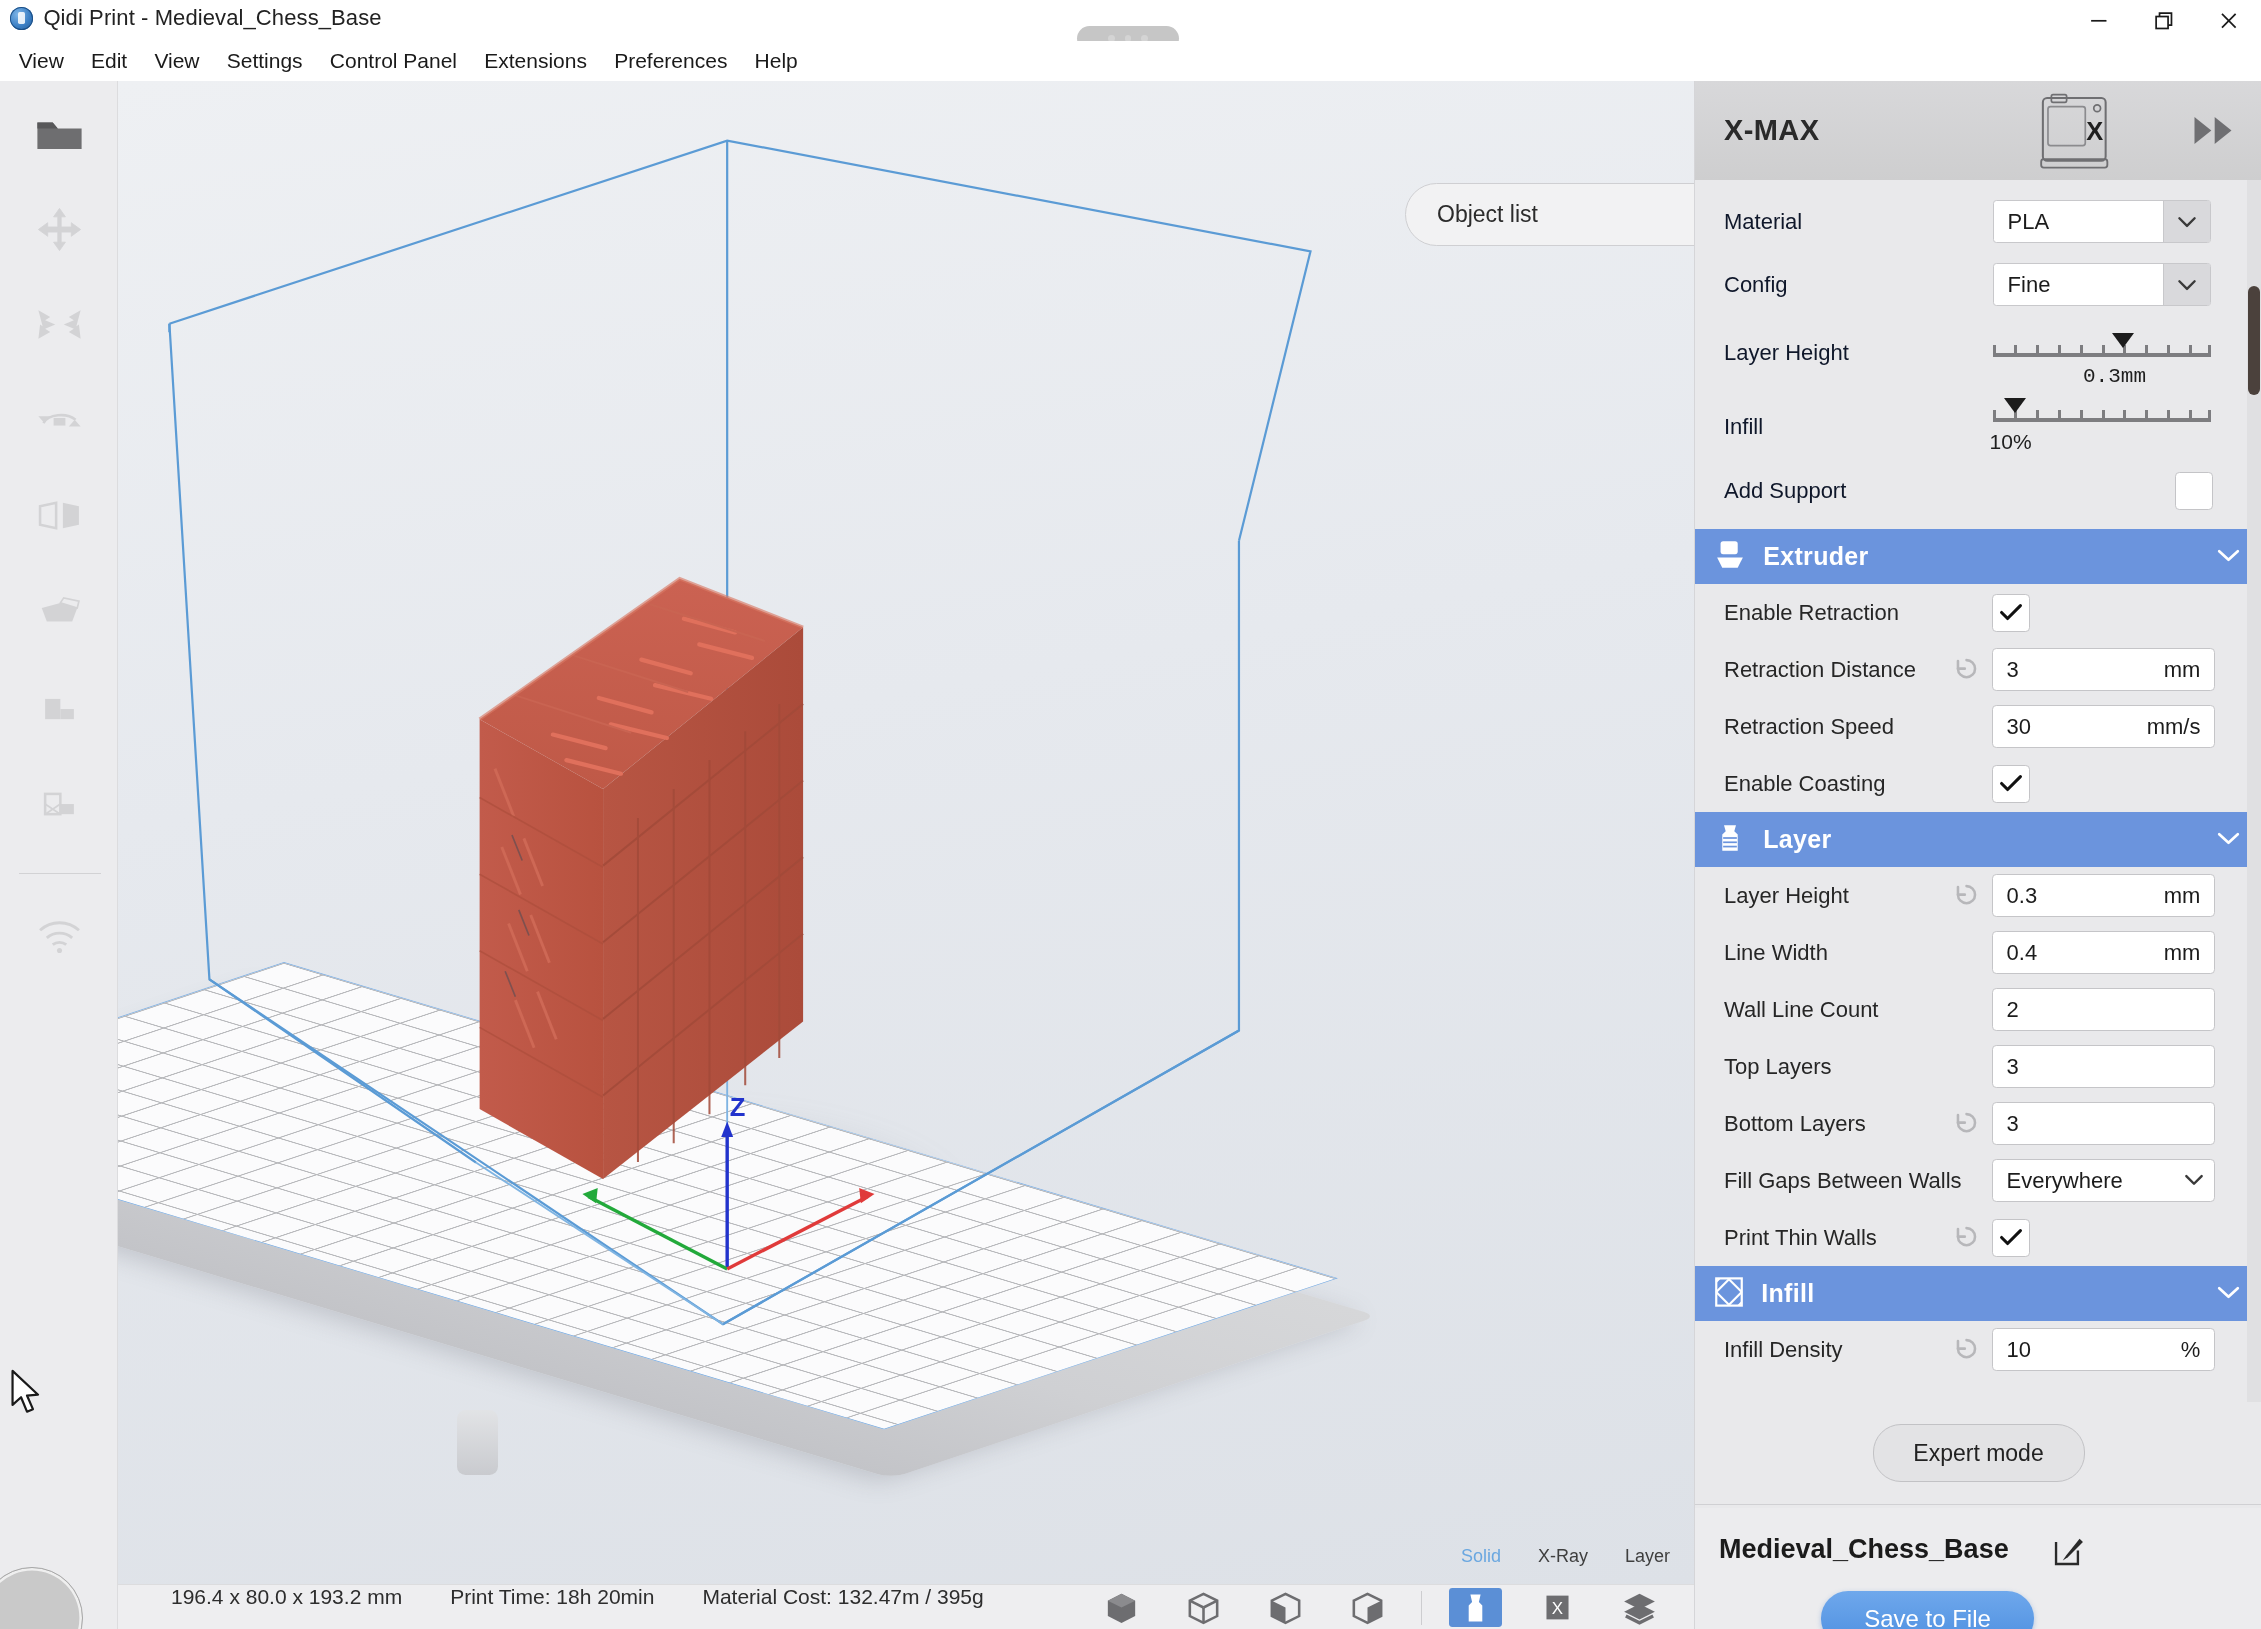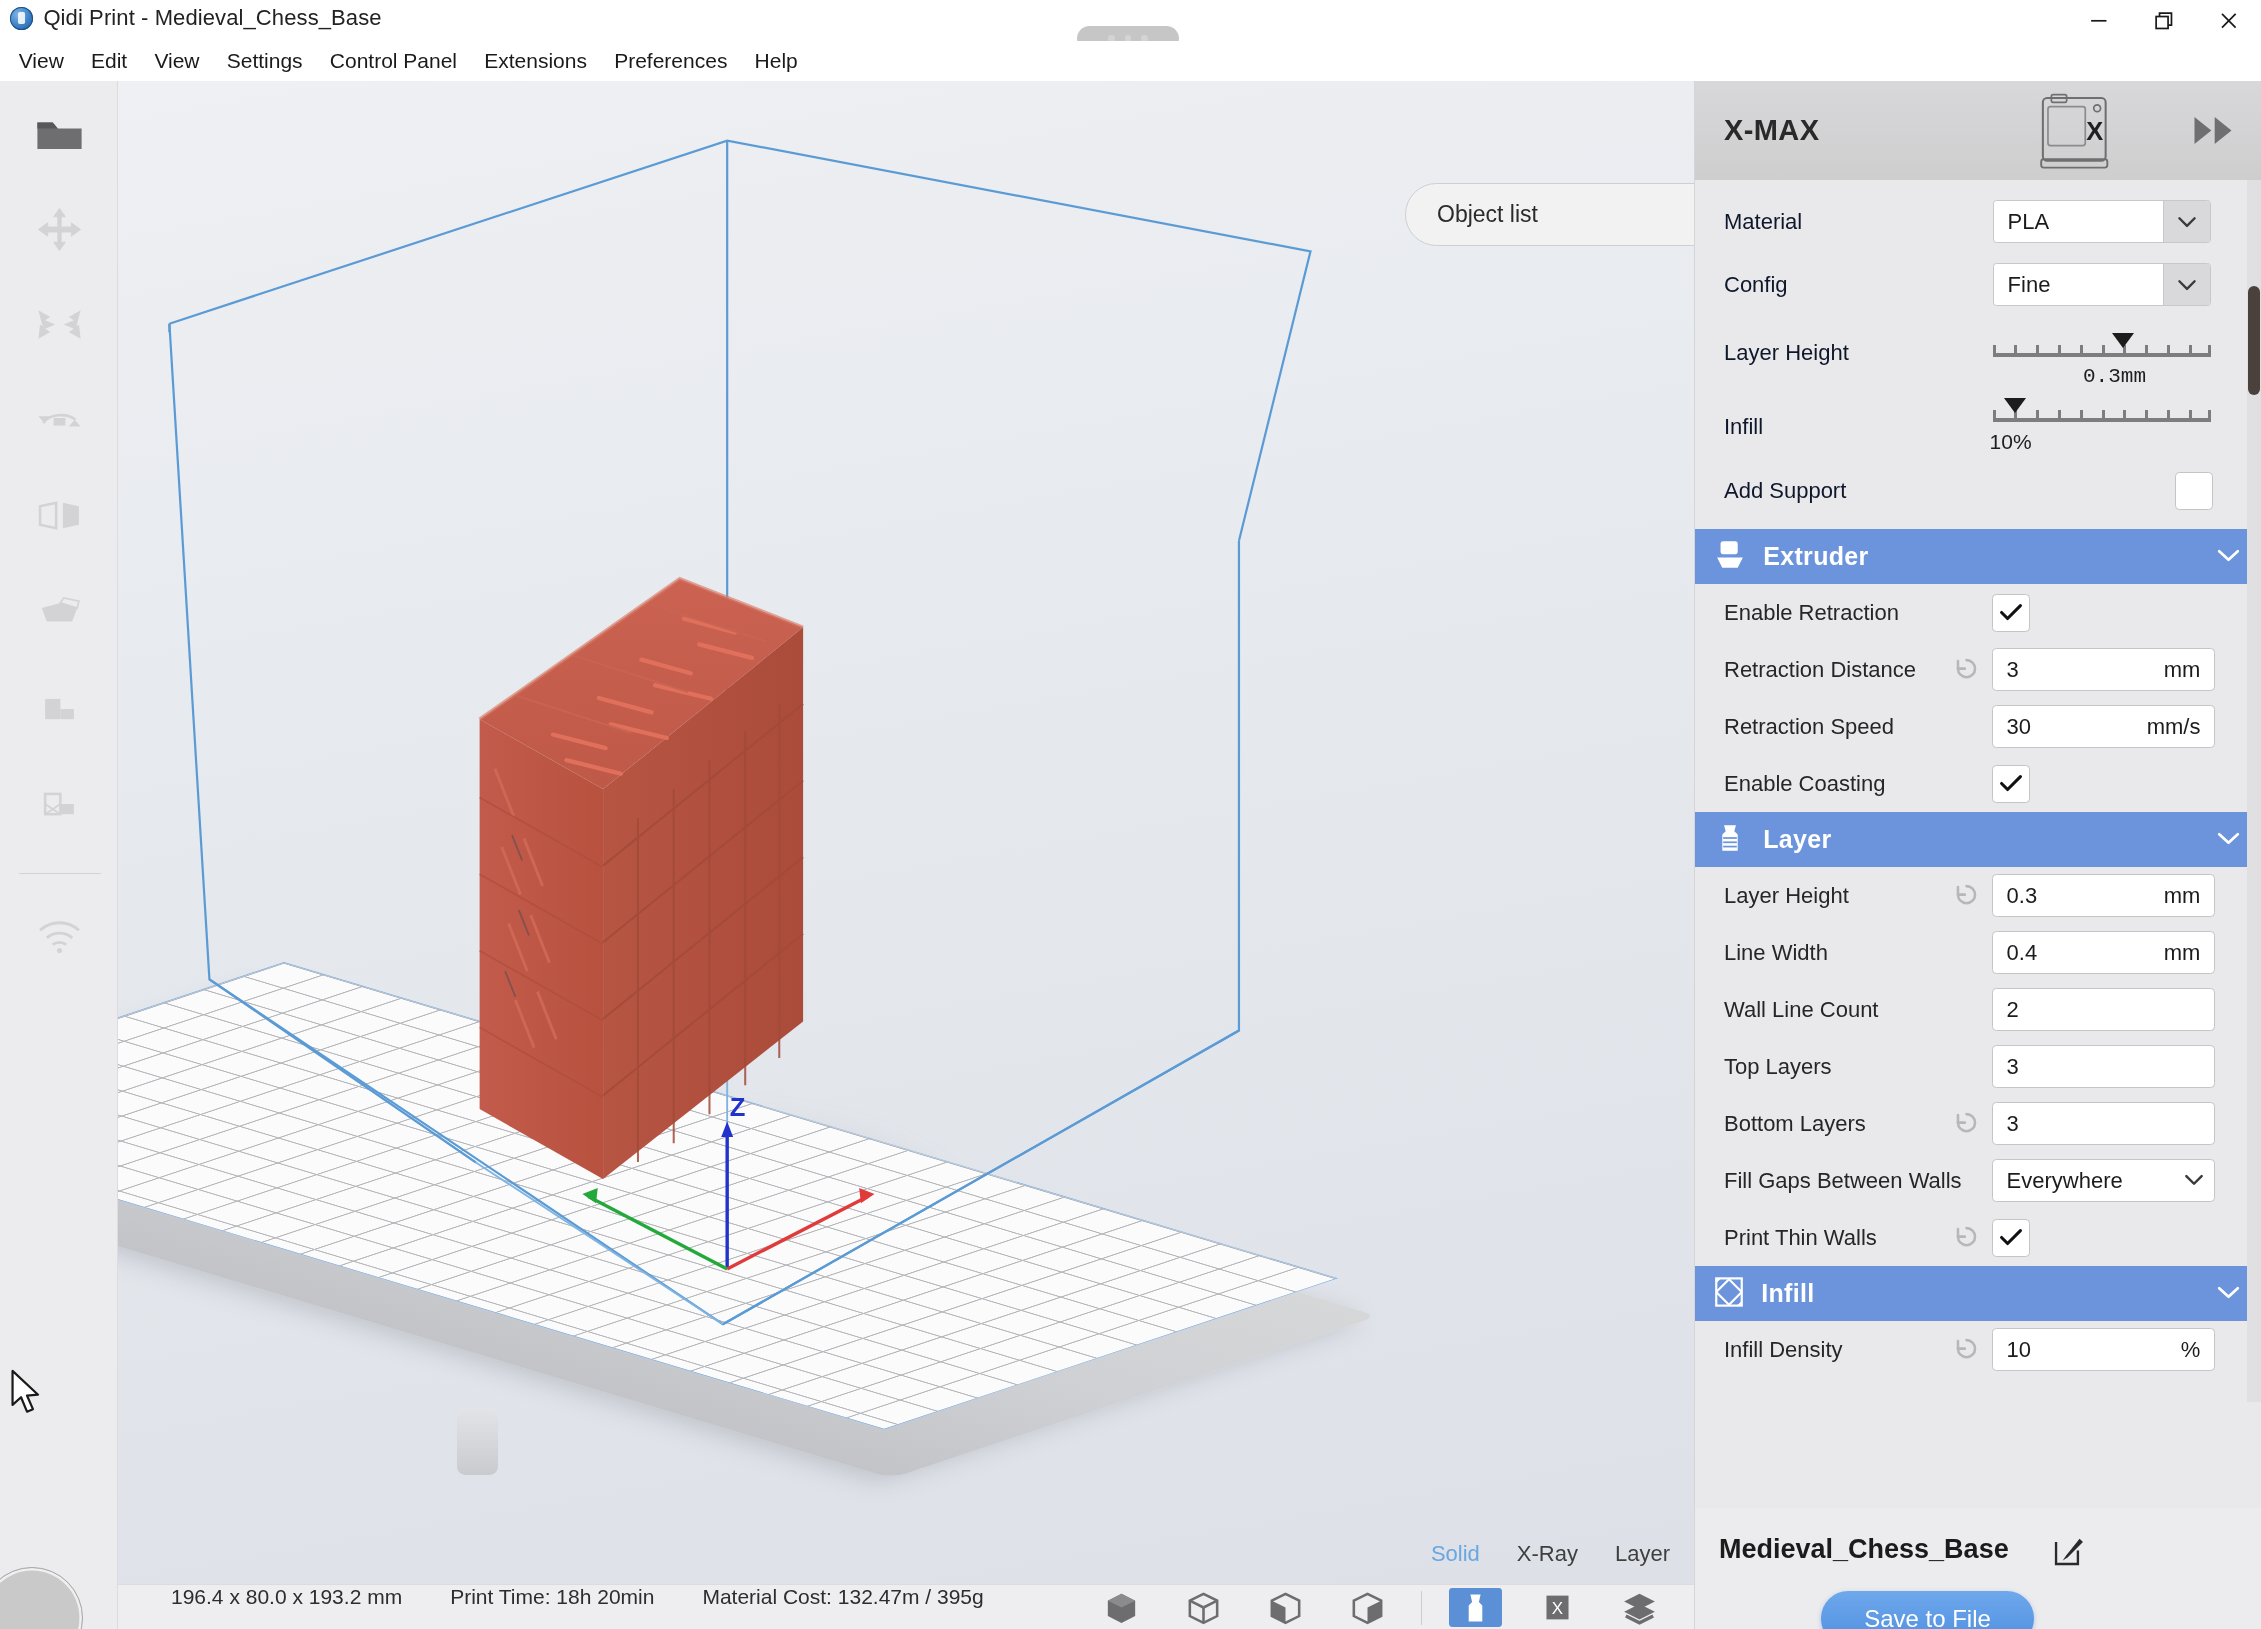--- a/index.html
+++ b/index.html
@@ -68,21 +68,21 @@
     background:rgba(120,125,133,.26);filter:blur(19px);border-radius:50%;}
 
   
   .bbox{position:absolute;left:0;top:0;width:1576px;height:1503px;pointer-events:none;}
 
   
   .model{position:absolute;left:353px;top:485px;width:528px;height:681px;}
 
   
   .viewmodes{position:absolute;right:24px;bottom:17px;display:flex;gap:37px;z-index:6;}
-  .vm{font-size:22px;color:#3f3f3f;cursor:default;}
+  .vm{font-size:18px;color:#3f3f3f;cursor:default;}
   .vm.active{color:#6aa7e0;}
 
   
   .statusbar{position:absolute;left:118px;top:1584px;width:1576px;height:45px;
     background:#eeeef0;border-top:0.9px solid #dcdcde;box-sizing:border-box;
     display:flex;align-items:flex-start;}
   .status-text{font-size:21px;color:#2d2d2d;white-space:nowrap;}
   .sb-icons{position:absolute;right:13.6px;top:0;height:45px;display:flex;align-items:center;gap:0;}
   .sb-btn{width:82px;height:45px;display:flex;align-items:center;justify-content:center;}
   .sb-divider{width:1.7px;height:34px;background:#cdcdd0;margin:0 12px;}
@@ -735,20 +735,23 @@
           <span class="field-unit">%</span>
         </div>
       </div>
 
     </div>
 
     <div class="scroll-track">
       <div class="scroll-thumb"></div>
     </div>
 
+    <div class="expert-wrap">
+      <div class="expert-btn">Expert mode</div>
+    </div>
 
     <div class="obj-foot">
       <div class="obj-name">Medieval_Chess_Base</div>
       <span class="edit-ico">
         <svg width="37" height="37" viewBox="0 0 44 44" fill="none" stroke="#2a2a2a" stroke-width="2.8">
           <path d="M6 12 L6 38 L32 38 L32 22"></path>
           <path d="M18 28 L14 34 L20 30 L38 12 L34 8 Z" fill="#2a2a2a" stroke="none"></path>
         </svg>
       </span>
       <div class="save-btn">Save to File</div>

